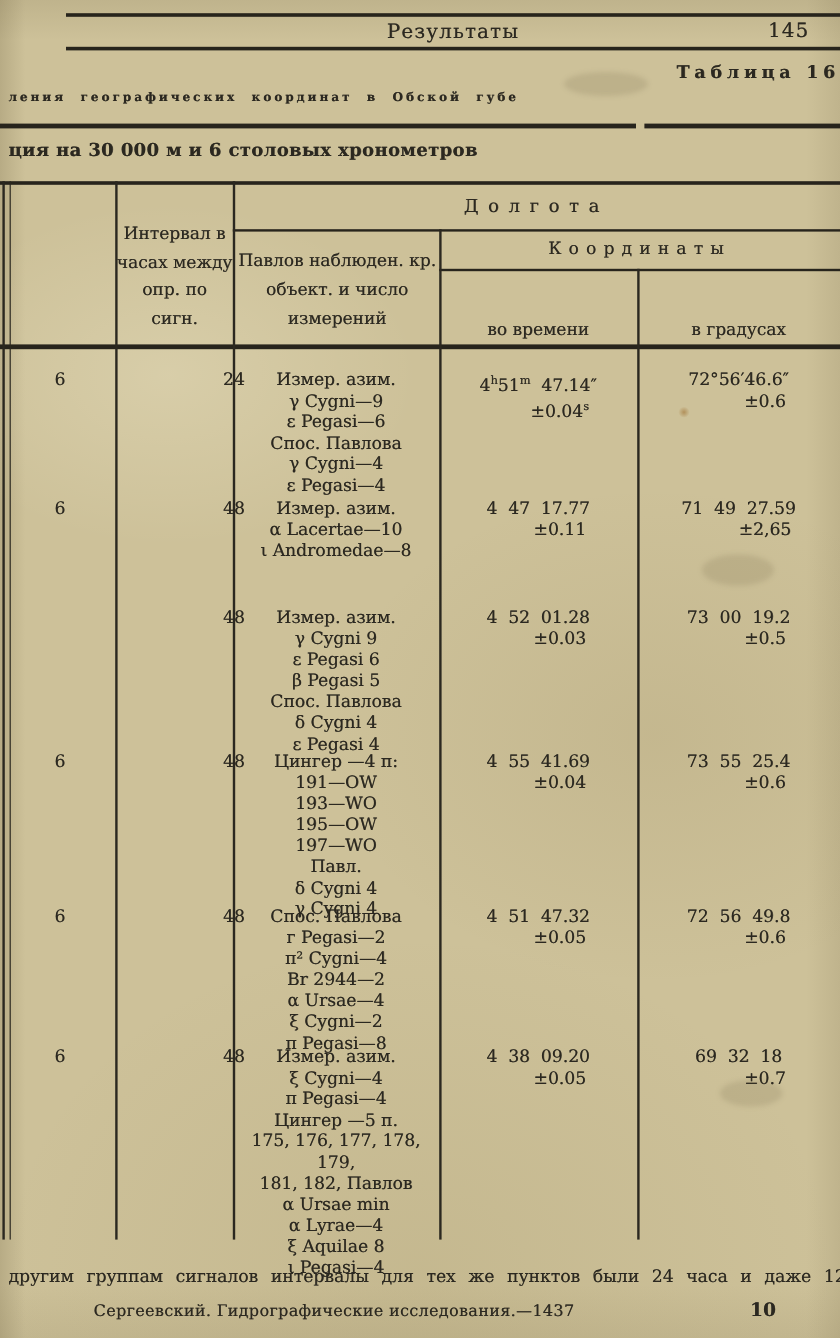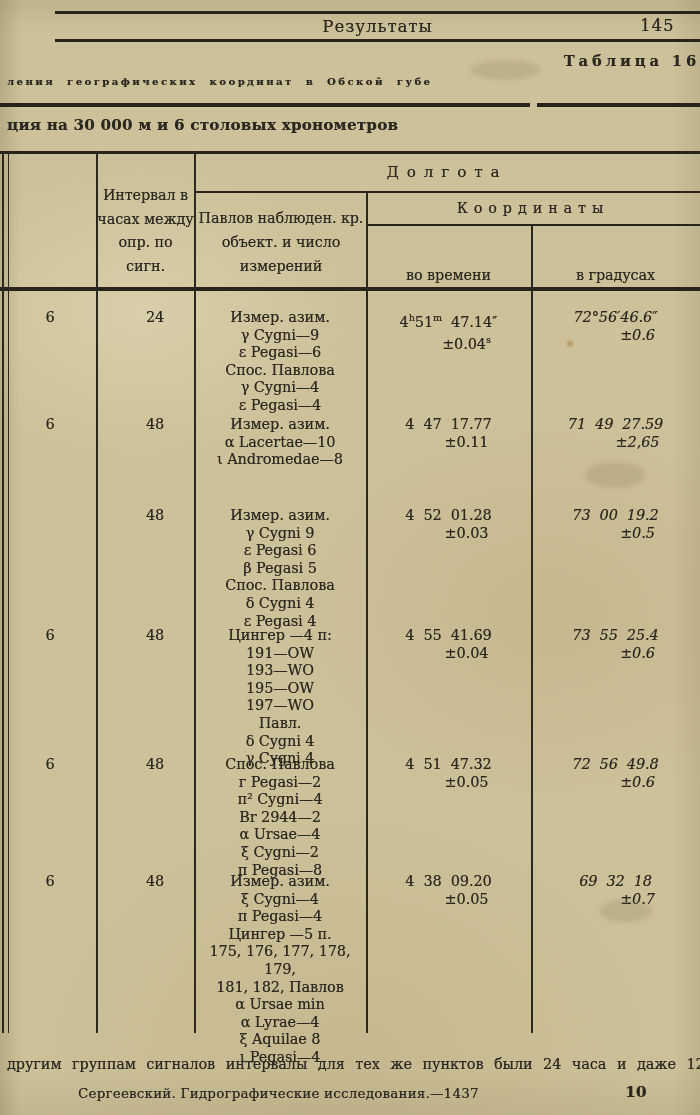--- a/index.html
+++ b/index.html
@@ -24,24 +24,24 @@
   .table-label{left:0;top:52px;width:688px;text-align:right;font-size:14.5px;font-weight:bold;letter-spacing:4px;margin-left:12px;}
   .title{left:7px;top:76px;width:690px;font-size:10px;font-weight:bold;letter-spacing:2.5px;word-spacing:6px;white-space:nowrap;}
   .subtitle{left:7px;top:116px;width:690px;font-size:15px;font-weight:bold;letter-spacing:0.3px;}
   .hcell{position:absolute;text-align:center;font-size:14.2px;line-height:23.5px;}
   .h-dolgota{left:194px;top:163px;width:506px;text-align:center;font-size:15px;letter-spacing:8px;}
   .h-koord{left:366px;top:200px;width:334px;text-align:center;font-size:14.2px;letter-spacing:6px;}
   .h-sub{position:absolute;top:243px;text-align:center;font-size:14.2px;margin-top:24px;}
   .trow{position:absolute;left:0;width:700px;}
   .cell{position:absolute;top:0;text-align:center;font-size:14.3px;line-height:17.6px;}
   .c1{left:4px;width:92px;}
-  .c2{left:97px;width:116px;}
+  .c2{left:97px;width:116px;padding-left:40px;}
   .c3{left:194px;width:172px;}
   .c4{left:366px;width:165px;word-spacing:4.5px;text-align:center;}
-  .c5{left:531px;width:169px;word-spacing:4.5px;font-style:italic;}
+  .c5{left:531px;width:169px;word-spacing:4.5px;}
   .pm4{transform:translateX(18px);}
   .pm5{transform:translateX(22px);}
   sup{font-size:9.5px;vertical-align:super;letter-spacing:0;}
   .footnote{left:7px;top:1056px;width:687px;font-size:14.3px;word-spacing:6px;white-space:nowrap;}
   .imprint{left:78px;top:1086px;font-size:13.3px;letter-spacing:0.3px;}
   .signature{left:625px;top:1082px;font-size:15.5px;font-weight:bold;}
   .stain{position:absolute;left:565px;top:339px;width:10px;height:9px;border-radius:50%;
     background:radial-gradient(circle, rgba(155,105,40,0.55), rgba(155,105,40,0) 70%);}
   .smudge{position:absolute;border-radius:50%;filter:blur(2px);background:rgba(105,95,65,0.16);}
 </style>

